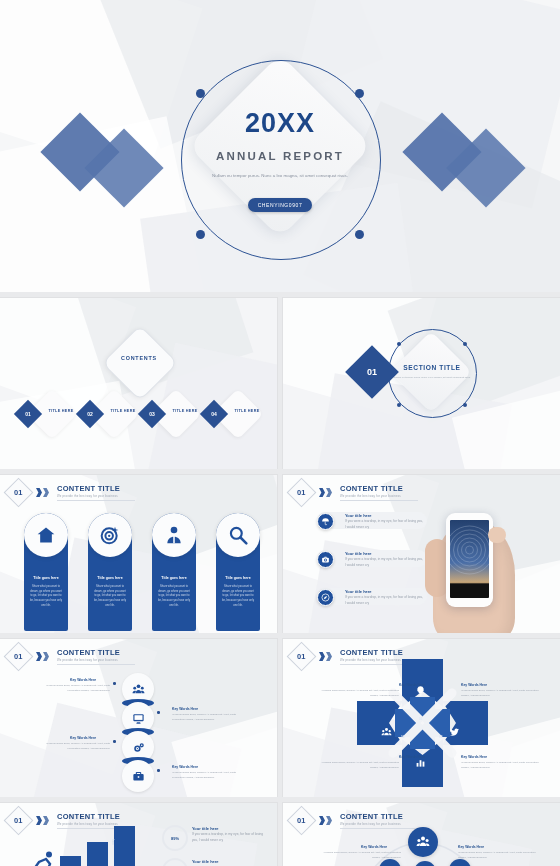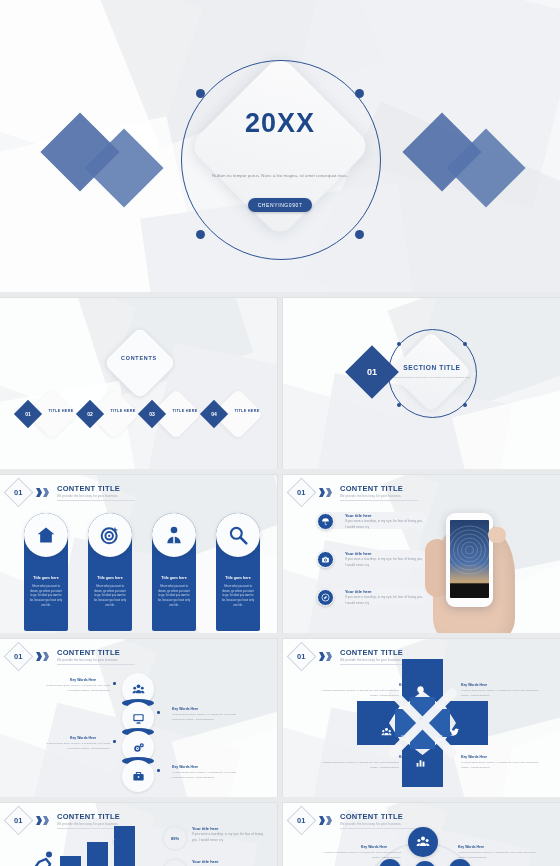--- a/index.html
+++ b/index.html
@@ -118,20 +118,21 @@
 
     <div class="cov-card" style="left:215px;top:81px;width:130px;height:130px;transform:rotate(45deg);"></div>
 
     <div class="cov-ring" style="left:181px;top:60px;width:198px;height:198px;"></div>
     <div class="ring-dot" style="left:196px;top:89px;"></div>
     <div class="ring-dot" style="left:355px;top:89px;"></div>
     <div class="ring-dot" style="left:196px;top:230px;"></div>
     <div class="ring-dot" style="left:355px;top:230px;"></div>
 
     <div class="cov-year" style="top:108px;">20XX</div>
+    <div class="cov-sub" style="top:150px;">ANNUAL REPORT</div>
     <div class="cov-desc" style="top:172px;">Nullam eu tempor purus. Nunc a leo magna, sit amet consequat risus.</div>
     <div class="cov-badge" style="top:198px;">
       <span>CHENYING0907</span>
     </div>
   </div>
 
   <div class="gap" style="top:292px;"></div>
 
   <div class="slide" id="s-contents" style="left:0;top:298px;width:277px;height:171px;">
     <div class="poly">

